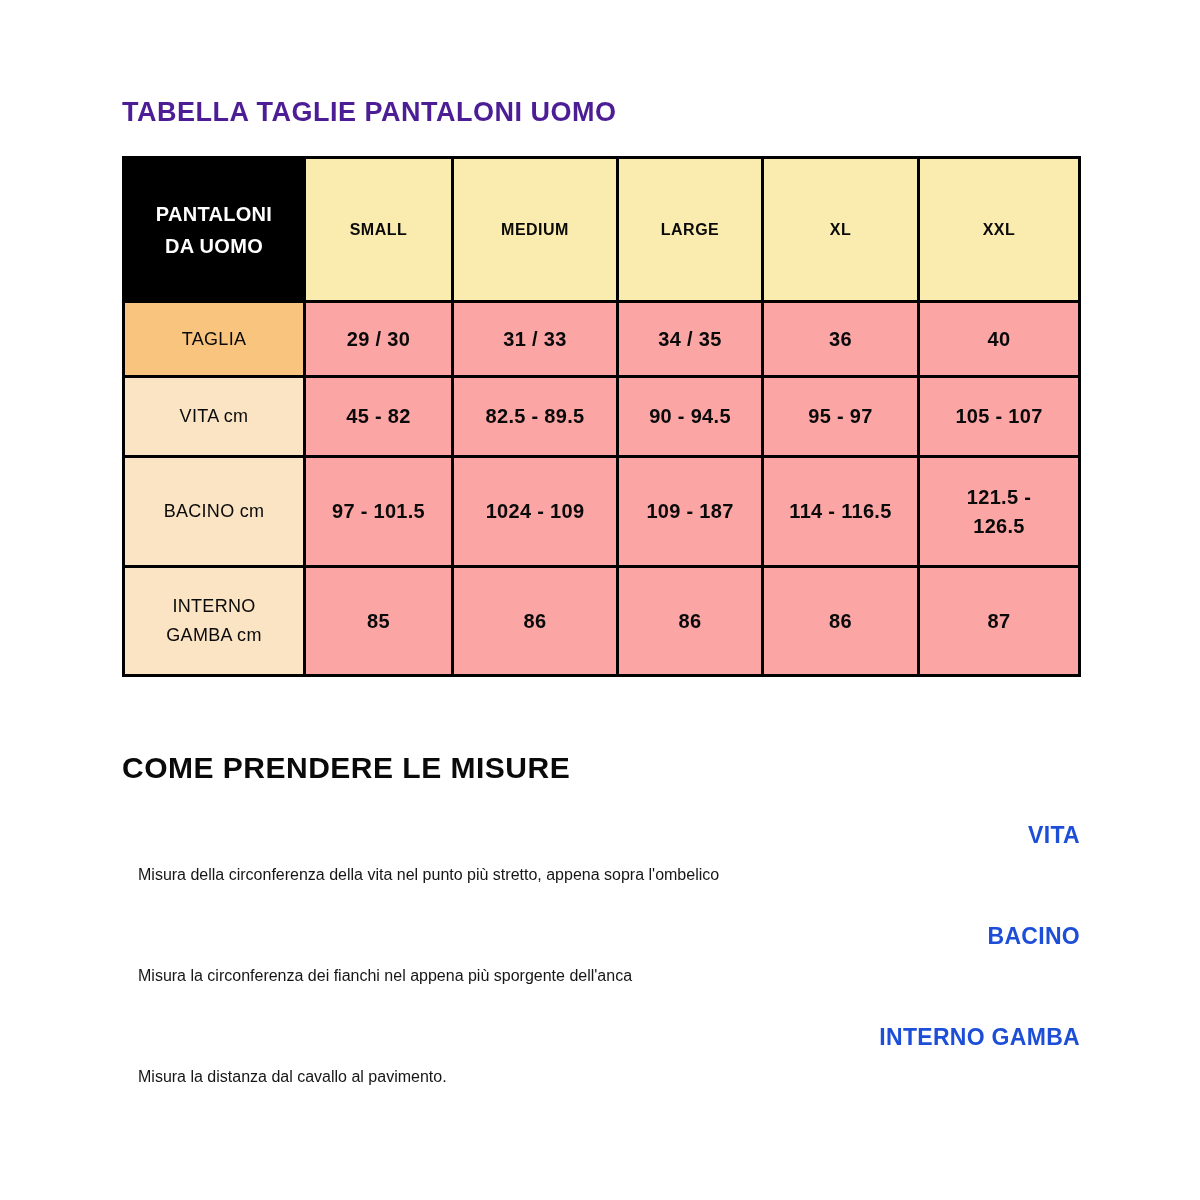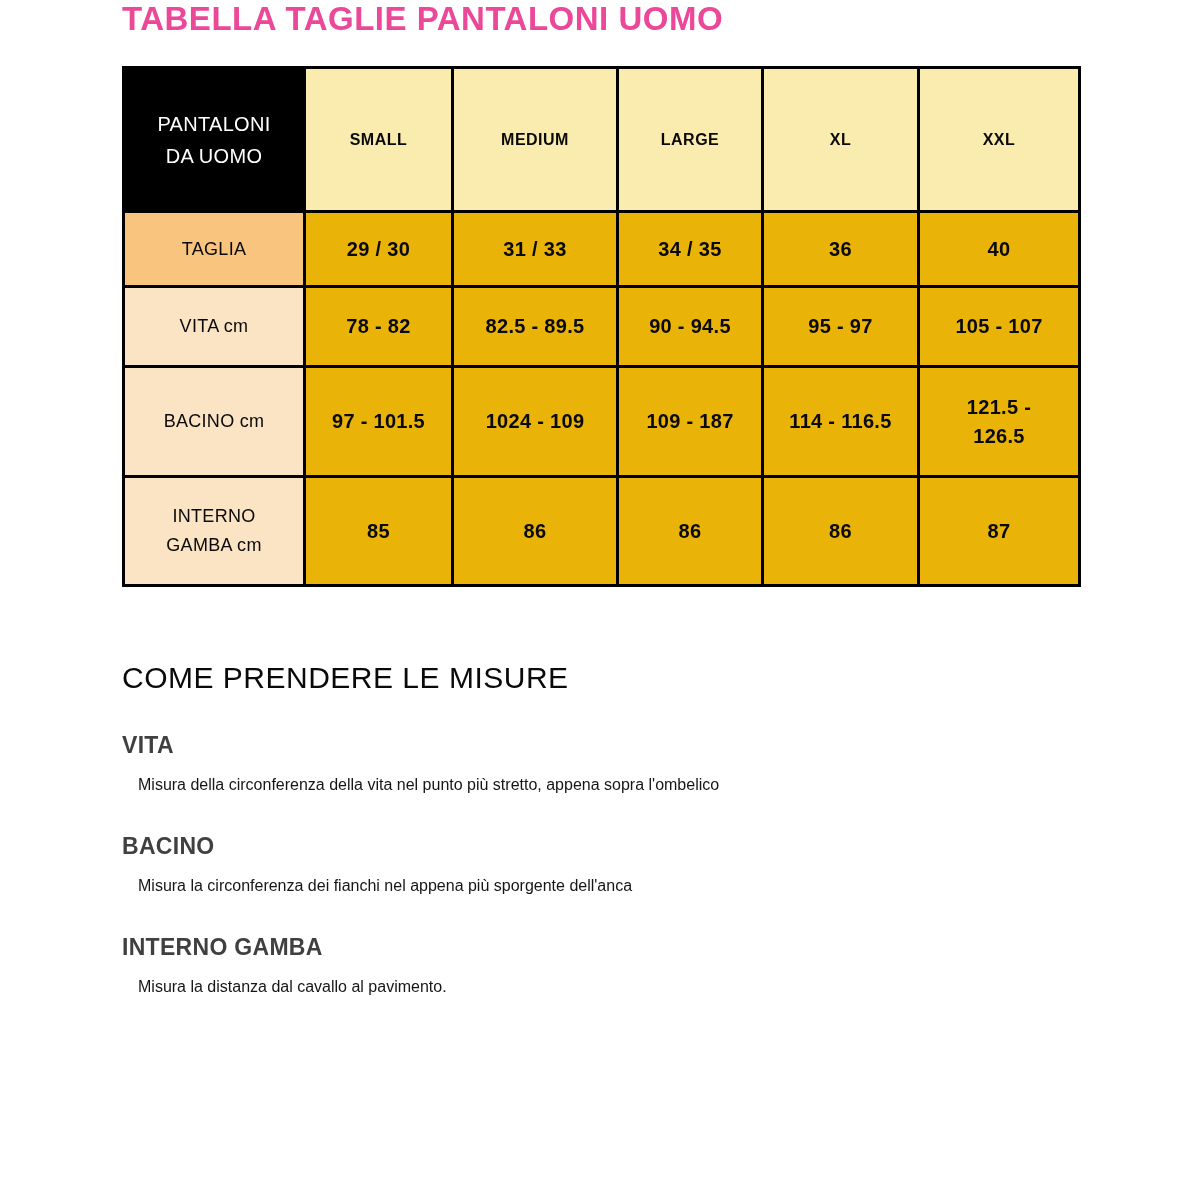--- a/index.html
+++ b/index.html
@@ -13,24 +13,25 @@
     overflow: hidden;
   }
   .page {
     position: absolute;
     left: 122px;
     top: 0;
     width: 958px;
   }
   .doc-title {
     margin: 0;
-    font-size: 33px;
+    padding-top: 97px;
+    font-size: 27px;
     font-weight: bold;
     letter-spacing: 0.5px;
-    color: #ec4899;
+    color: #4c1d95;
   }
   table.size-table {
     border-collapse: collapse;
     table-layout: fixed;
     width: 956px;
     margin-top: 28px;
   }
   table.size-table th,
   table.size-table td {
     border: 3px solid var(--border, #000000);
@@ -43,62 +44,63 @@
   tr.header-row      { height: 144px; }
   tr.row-taglia      { height: 75px; }
   tr.row-vita        { height: 80px; }
   tr.row-bacino      { height: 110px; }
   tr.row-interno     { height: 109px; }
 
   th.corner {
     background: var(--corner_bg, #000000);
     color: #ffffff;
     font-size: 20px;
-    font-weight: normal;
+    font-weight: bold;
     line-height: 1.6;
     letter-spacing: 0.3px;
   }
   th.size-col {
     background: var(--column_header_bg, #FAEBAF);
     font-size: 16px;
     font-weight: bold;
     letter-spacing: 0.5px;
     color: #0a0a0a;
   }
   th.row-label {
     font-size: 18px;
     font-weight: normal;
     letter-spacing: 0.3px;
     line-height: 1.6;
     color: #0a0a0a;
   }
   th.row-label.orange { background: var(--taglia_bg, #F8C47E); }
   th.row-label.peach  { background: var(--label_bg, #FBE4C3); }
   td.val {
-    background: #eab308;
+    background: #fca5a5;
     font-size: 20px;
     font-weight: bold;
     letter-spacing: 0.3px;
     line-height: 1.45;
     color: #0a0a0a;
   }
   .guide-title {
     margin: 74px 0 4px 0;
     font-size: 30px;
-    font-weight: normal;
+    font-weight: bold;
     letter-spacing: 0.5px;
     color: #0a0a0a;
   }
   .guide-section { margin-top: 37px; }
   .guide-section h3 {
     margin: 0 0 10px 0;
     font-size: 23px;
     font-weight: bold;
     letter-spacing: 0.3px;
-    color: #404040;
+    color: #1d4ed8;
+    text-align: right;
   }
   .guide-section p {
     margin: 16px;
     font-size: 16px;
     font-weight: normal;
     line-height: 1.3;
     color: #161616;
   }
 </style>
 </head>
@@ -132,21 +134,21 @@
         <th class="row-label orange">TAGLIA</th>
         <td class="val">29 / 30</td>
         <td class="val">31 / 33</td>
         <td class="val">34 / 35</td>
         <td class="val">36</td>
         <td class="val">40</td>
       </tr>
 
       <tr class="row-vita">
         <th class="row-label peach">VITA cm</th>
-        <td class="val">78 - 82</td>
+        <td class="val">45 - 82</td>
         <td class="val">82.5 - 89.5</td>
         <td class="val">90 - 94.5</td>
         <td class="val">95 - 97</td>
         <td class="val">105 - 107</td>
       </tr>
 
       <tr class="row-bacino">
         <th class="row-label peach">BACINO cm</th>
         <td class="val">97 - 101.5</td>
         <td class="val">1024 - 109</td>

